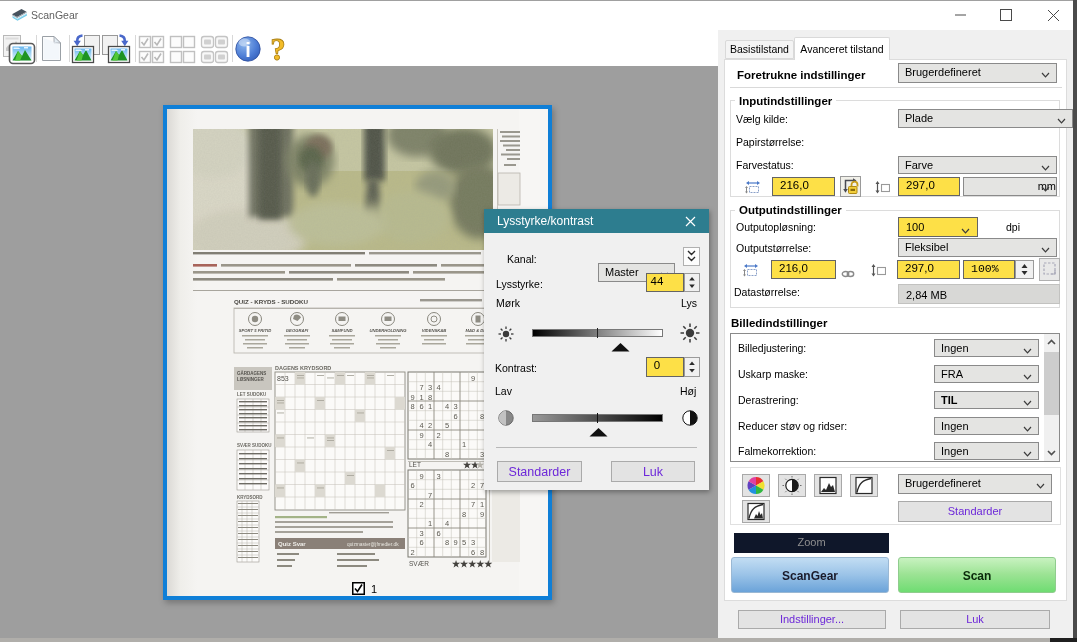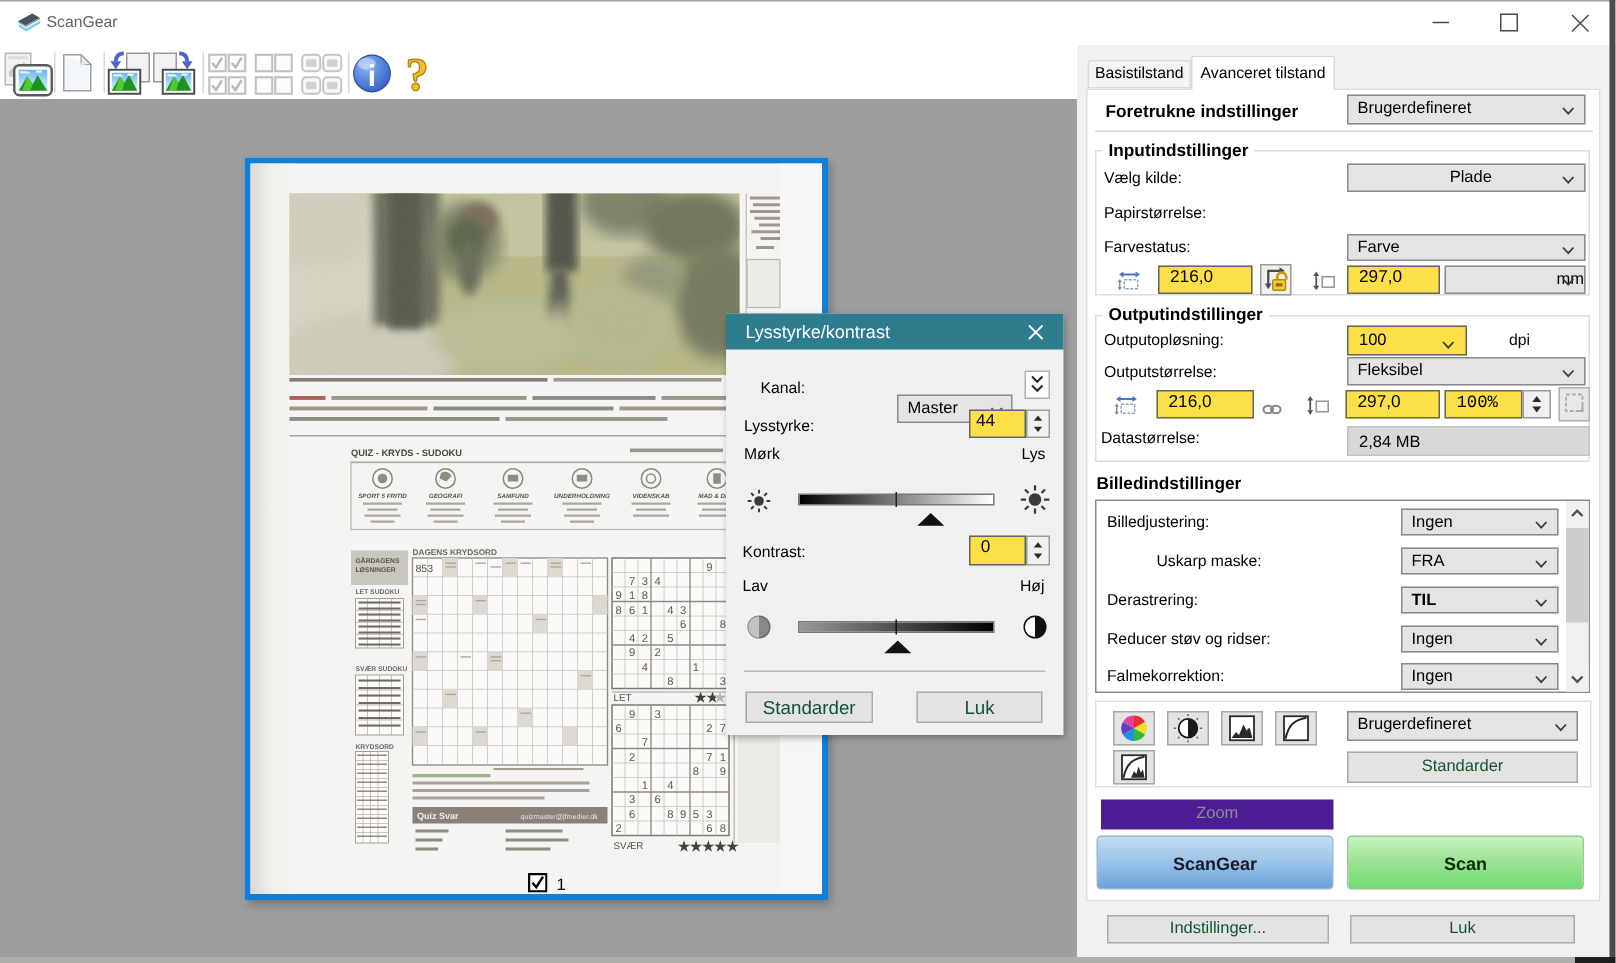--- a/index.html
+++ b/index.html
@@ -32,21 +32,21 @@
 .toolbtn svg { display:block; margin:0 auto; }
 
 .lbl { font-size:10.5px; color:#000; white-space:nowrap; }
 .blbl { font-size:11.5px; font-weight:bold; color:#000; white-space:nowrap; }
 .combo { background:#e4e4e2; border:1px solid #8a8a8a; font-size:11px; color:#000; padding:2px 0 0 6px; }
 .combo .chev { position:absolute; right:6px; top:4px; }
 .dcombo { background:#d2d2d0; border:1px solid #a2a2a2; color:#868686; }
 .tbox { background:#fde047; border:1px solid #646464; font-size:11.5px; color:#000; padding:1px 16px 0 7px; }
 .gbox { border:1px solid #dcdcdc; }
 .gtitle { background:#fff; padding:0 4px; }
-.btn { background:#e3e3e3; border:1px solid #aaaaaa; font-size:11px; color:#14532d; text-align:center; }
+.btn { background:#e3e3e3; border:1px solid #aaaaaa; font-size:11px; color:#6d28d9; text-align:center; }
 </style>
 </head>
 <body>
 
 <div class="abs" id="titlebar"></div>
 <div class="abs" id="appicon" style="left:11px; top:7px; width:17px; height:17px;">
 <svg width="17" height="17" viewBox="0 0 17 17">
 <polygon points="1,7.2 10.5,2 15.5,4.8 6,10" fill="#47525e"></polygon>
 <polygon points="1,7.2 6,10 15.5,4.8 15.8,5.6 6.2,11 1.2,8.2" fill="#8b949e"></polygon>
 <polygon points="1.5,9 6.3,11.8 15.8,6.6 16,8.4 6.5,13.8 1.6,10.8" fill="#72cbea"></polygon>
@@ -606,21 +606,21 @@
 
   <div class="abs blbl" style="left:19px; top:39px; font-size:11.5px;">Foretrukne indstillinger</div>
   <div class="abs combo" style="left:180px; top:33px; width:159px; height:20px;">Brugerdefineret<span class="chev"><svg width="9" height="6">
           <path d="M1,1 L4.5,4.8 L8,1" fill="none" stroke="#3c3c3c" stroke-width="1.2"></path>
         </svg></span></div>
   <div class="abs" style="left:12px; top:57px; width:332px; height:1px; background:#d9d9d9;"></div>
 
   <div class="abs gbox" style="left:12px; top:70px; width:330px; height:97px;"></div>
   <div class="abs blbl gtitle" style="left:17px; top:65px; font-size:11.5px;">Inputindstillinger</div>
   <div class="abs lbl" style="left:18px; top:83px;">Vælg kilde:</div>
-  <div class="abs combo" style="left:180px; top:79px; width:159px; height:19px;text-align:center;">Plade<span class="chev"><svg width="9" height="6">
+  <div class="abs combo" style="left:180px; top:79px; width:175px; height:19px;">Plade<span class="chev"><svg width="9" height="6">
           <path d="M1,1 L4.5,4.8 L8,1" fill="none" stroke="#3c3c3c" stroke-width="1.2"></path>
         </svg></span></div>
   <div class="abs lbl" style="left:18px; top:106px;">Papirstørrelse:</div>
   <div class="abs lbl" style="left:18px; top:129px;">Farvestatus:</div>
   <div class="abs combo" style="left:180px; top:126px; width:159px; height:18px;">Farve<span class="chev"><svg width="9" height="6">
           <path d="M1,1 L4.5,4.8 L8,1" fill="none" stroke="#3c3c3c" stroke-width="1.2"></path>
         </svg></span></div>
   <div class="abs" style="left:27px; top:150px;"><svg width="16" height="14">
         <path d="M1,3 L4,1 L4,5 Z M15,3 L12,1 L12,5 Z" fill="#4a78c8"></path>
         <line x1="3" y1="3" x2="13" y2="3" stroke="#4a78c8" stroke-width="1.2"></line>
@@ -687,21 +687,21 @@
       </svg></div>
   <div class="abs lbl" style="left:16px; top:256px;">Datastørrelse:</div>
   <div class="abs" style="left:180px; top:254px; width:162px; height:20px; background:#d8d8d6; border:1px solid #c2c2c0; font-size:11px; padding:4px 0 0 7px;">2,84 MB</div>
 
   <div class="abs blbl" style="left:13px; top:287px; font-size:11.5px;">Billedindstillinger</div>
   <div class="abs" id="listbox" style="left:12px; top:303px; width:330px; height:129px; background:#fff; border:1px solid #8a8a8a;"></div>
   <div class="abs lbl" style="left:20px; top:312px;">Billedjustering:</div>
   <div class="abs combo lcombo" style="left:216px; top:309px; width:105px; height:18px;">Ingen<span class="chev"><svg width="9" height="6">
           <path d="M1,1 L4.5,4.8 L8,1" fill="none" stroke="#3c3c3c" stroke-width="1.2"></path>
         </svg></span></div>
-  <div class="abs lbl" style="left:20px; top:338px;margin-left:33px;">Uskarp maske:</div>
+  <div class="abs lbl" style="left:20px; top:338px;">Uskarp maske:</div>
   <div class="abs combo lcombo" style="left:216px; top:335px; width:105px; height:18px;">FRA<span class="chev"><svg width="9" height="6">
           <path d="M1,1 L4.5,4.8 L8,1" fill="none" stroke="#3c3c3c" stroke-width="1.2"></path>
         </svg></span></div>
   <div class="abs lbl" style="left:20px; top:364px;">Derastrering:</div>
   <div class="abs combo lcombo" style="left:216px; top:361px; width:105px; height:18px; font-weight:bold;">TIL<span class="chev"><svg width="9" height="6">
           <path d="M1,1 L4.5,4.8 L8,1" fill="none" stroke="#3c3c3c" stroke-width="1.2"></path>
         </svg></span></div>
   <div class="abs lbl" style="left:20px; top:390px;">Reducer støv og ridser:</div>
   <div class="abs combo lcombo" style="left:216px; top:387px; width:105px; height:18px;">Ingen<span class="chev"><svg width="9" height="6">
           <path d="M1,1 L4.5,4.8 L8,1" fill="none" stroke="#3c3c3c" stroke-width="1.2"></path>
@@ -771,21 +771,21 @@
         <rect x="5" y="2.5" width="16" height="16" fill="#fff" stroke="#2a2a2a" stroke-width="1.2"></rect>
         <path d="M6,17.5 C8,8 12,5 20,3.5" fill="none" stroke="#2a2a2a" stroke-width="1.3"></path>
         <path d="M11,17.5 L13,13 L14.5,15 L16,10 L17.5,14 L19,12 L20,17.5 Z" fill="#2a2a2a"></path>
       </svg>
     </div>
   <div class="abs combo" style="left:180px; top:444px; width:154px; height:20px;">Brugerdefineret<span class="chev"><svg width="9" height="6">
           <path d="M1,1 L4.5,4.8 L8,1" fill="none" stroke="#3c3c3c" stroke-width="1.2"></path>
         </svg></span></div>
   <div class="abs btn" style="left:180px; top:471px; width:154px; height:21px; padding-top:3px;">Standarder</div>
 
-  <div class="abs" style="left:16px; top:503px; width:155px; height:20px; background:#4c1d95; color:#8f8f8f; font-size:11px; text-align:center; padding-top:3px;">Zoom</div>
+  <div class="abs" style="left:16px; top:503px; width:155px; height:20px; background:#0f172a; color:#8f8f8f; font-size:11px; text-align:center; padding-top:3px;">Zoom</div>
   <div class="abs" style="left:13px; top:527px; width:158px; height:36px; background:linear-gradient(#c2ddf3,#9cc4e8 48%,#6ba3d9); border:1px solid #9ab8d4; border-radius:3px; text-align:center; font-size:12px; font-weight:bold; color:#1a1a2a; padding-top:11px;">ScanGear</div>
   <div class="abs" style="left:180px; top:527px; width:158px; height:36px; background:linear-gradient(#c8f2c0,#9ce394 48%,#6fdc72); border:1px solid #90cc8e; border-radius:3px; text-align:center; font-size:12px; font-weight:bold; color:#0a2a0a; padding-top:11px;">Scan</div>
 
   <div class="abs btn" style="left:20px; top:580px; width:148px; height:19px; padding-top:2px;">Indstillinger...</div>
   <div class="abs btn" style="left:182px; top:580px; width:150px; height:19px; padding-top:2px;">Luk</div>
 </div>
 
 <div class="abs" id="rightedge"></div>
 <div class="abs" id="bottomstrip"></div>
 <div class="abs" style="left:1050px; top:638px; width:27px; height:4px; background:#1f1f1f;"></div>

